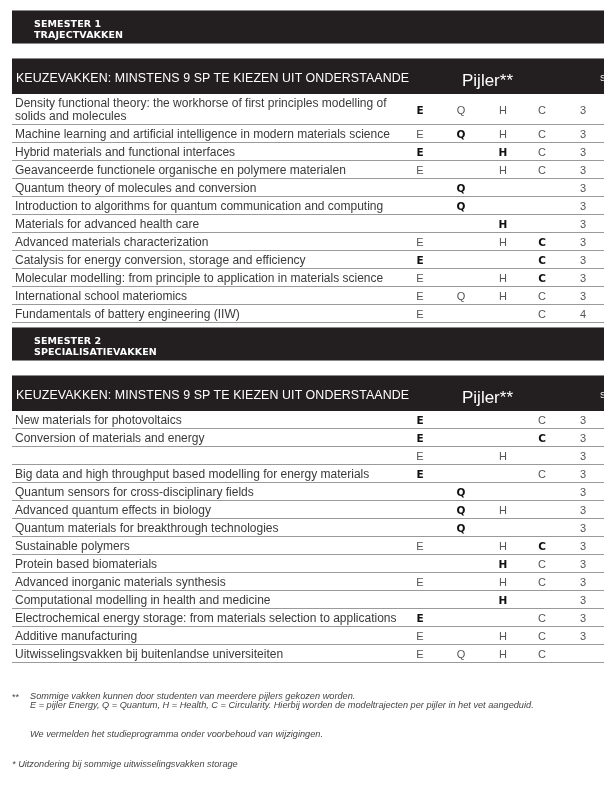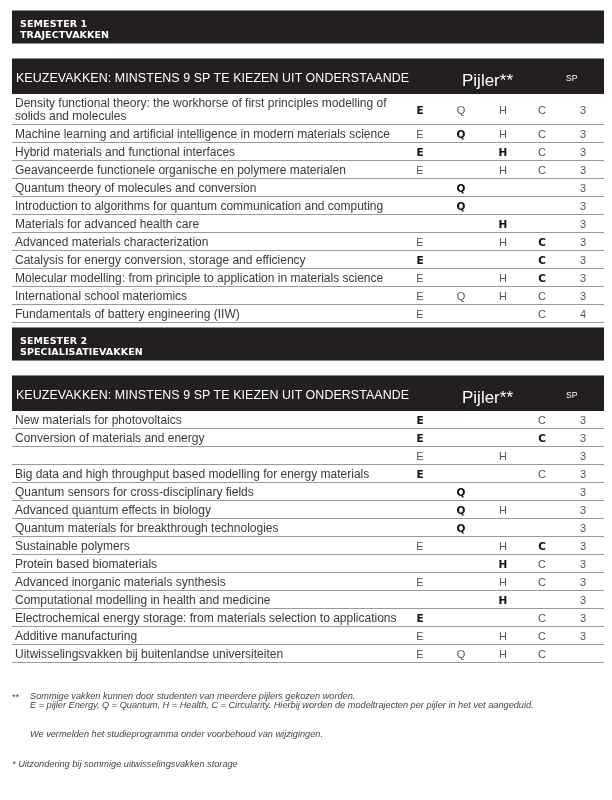--- a/index.html
+++ b/index.html
@@ -4,32 +4,32 @@
   <style>
     * { box-sizing: border-box; margin: 0; padding: 0; }
     html, body { width: 612px; height: 800px; background: #ffffff; overflow: hidden; }
     body { font-family: "Liberation Sans", sans-serif; color: #3a3a3a; position: relative; }
 
     .section { position: absolute; left: 12px; width: 592px; }
     .banner {
       background: #231f20; color: #ffffff;
       font-family: "DejaVu Sans", sans-serif; font-weight: bold;
       font-size: 9.5px; line-height: 11px; letter-spacing: 0.1px;
-      padding: 7px 0 0 8px; height: 34px;
+      padding: 7px 0 0 22px; height: 34px;
       border-top: 1px solid #8a8a8a; border-bottom: 1px solid #8a8a8a;
     }
     .banner div { white-space: nowrap; }
     .thead {
       background: #231f20; color: #ffffff;
       height: 36px; margin-top: 14px; position: relative;
       border-top: 1px solid #8a8a8a;
     }
     .thead .title { position: absolute; left: 4px; top: 12px; font-size: 12.4px; font-weight: 300; letter-spacing: 0.1px; white-space: nowrap; }
     .thead .pijler { position: absolute; left: 450px; top: 12px; font-size: 17px; white-space: nowrap; }
-    .thead .sp { position: absolute; left: 554px; top: 14px; font-size: 8.5px; white-space: nowrap; }
+    .thead .sp { position: absolute; left: 588px; top: 14px; font-size: 8.5px; white-space: nowrap; }
 
     .row { position: relative; height: 18px; border-bottom: 1px solid #9a9a9a; }
     .row.tall { height: 31px; }
     .row .name { position: absolute; left: 3px; top: 3px; width: 395px; font-size: 12px; line-height: 12.5px; color: #3a3a3a; white-space: nowrap; }
     .row.tall .name { white-space: normal; top: 3px; }
     .cell { position: absolute; top: 3px; width: 20px; text-align: center; font-size: 11px; color: #555; line-height: 12px; }
     .row.tall .cell { top: 10px; }
     .cell.bold { font-weight: bold; color: #111; font-family: "DejaVu Sans", sans-serif; font-size: 10.5px; }
     .c-e { left: 398px; }
     .c-q { left: 439px; }

